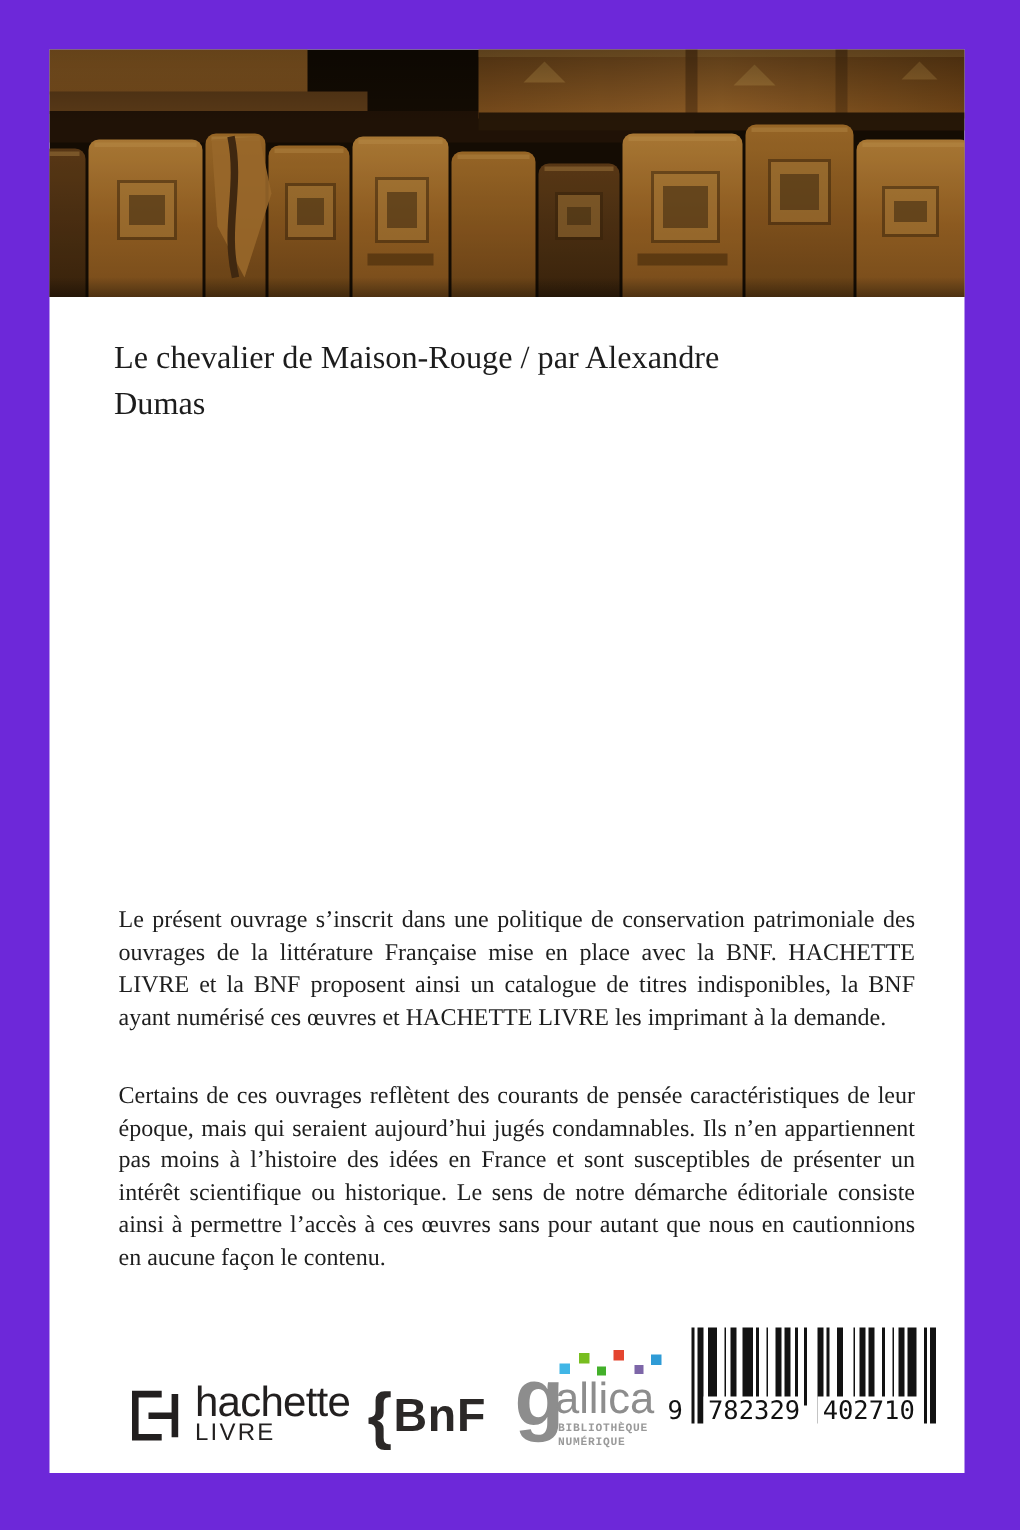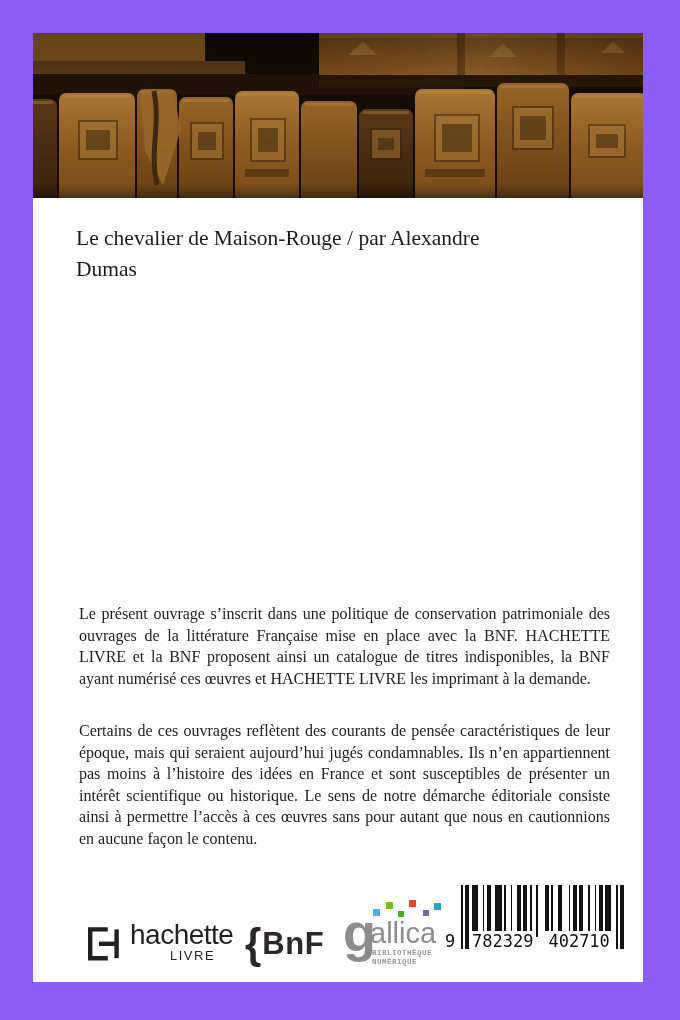--- a/index.html
+++ b/index.html
@@ -15,21 +15,21 @@
   .para{position:absolute;left:46px;width:531px;color:#1e1e1e;font-size:16px;
         line-height:21.5px;text-align:justify;}
   .p1{top:570px;}
   .p2{top:687px;}
   .info{position:absolute;left:43px;top:820px;width:531px;color:#1e1e1e;font-size:16.5px;}
   
   .hachette{position:absolute;left:50px;top:888px;display:flex;align-items:flex-start;}
   .h-icon{width:40px;height:40px;margin-top:2px;}
   .h-text{margin-left:7px;color:#221f1f;font-family:"Liberation Sans",sans-serif;}
   .h-word{font-size:28px;line-height:28px;letter-spacing:-0.5px;}
-  .h-sub{font-size:13px;line-height:13px;letter-spacing:1.5px;margin-left:40px;}
+  .h-sub{font-size:16px;line-height:13px;letter-spacing:1.5px;}
   .bnf{position:absolute;left:212px;top:890px;color:#2b2827;
        font-family:"Liberation Sans",sans-serif;display:flex;align-items:center;}
   .bnf .brace{font-size:42px;line-height:42px;font-weight:bold;margin-right:1px;}
   .bnf .word{font-size:31px;line-height:36px;font-weight:bold;letter-spacing:0.5px;}
   .gallica{position:absolute;left:310px;top:866px;width:136px;height:86px;
            font-family:"Liberation Sans",sans-serif;}
   .g-big{position:absolute;left:0;top:6px;font-size:54px;line-height:54px;
          font-weight:bold;color:#8d8d8d;}
   .g-rest{position:absolute;left:27px;top:20px;font-size:29px;line-height:29px;
           font-weight:normal;color:#8d8d8d;}
@@ -45,21 +45,21 @@
              font-family:"DejaVu Sans Mono",monospace;font-size:17px;line-height:20px;
              color:#111;}
   .bc-digits span{background:#fff;}
   .bc-9{width:14px;text-align:left;}
   .bc-g1{margin-left:10px;padding:0 3px;}
   .bc-g2{margin-left:9px;padding:0 3px;}
 </style>
 </head>
 <body>
 
-<div class="frame" style="background: #8b5cf6;">
+<div class="frame" style="background: #6d28d9;">
   <div class="page" style="background: rgb(255, 255, 255);">
 
     <svg class="photo" viewBox="0 0 610 165" preserveAspectRatio="none">
       <defs>
         <linearGradient id="gA" x1="0" y1="0" x2="0" y2="1">
           <stop offset="0" stop-color="#ae7c38"></stop>
             <stop offset="0.45" stop-color="#8f5c22"></stop>
           <stop offset="1" stop-color="#6e451a"></stop>
         </linearGradient>
         <linearGradient id="gB" x1="0" y1="0" x2="0" y2="1">

